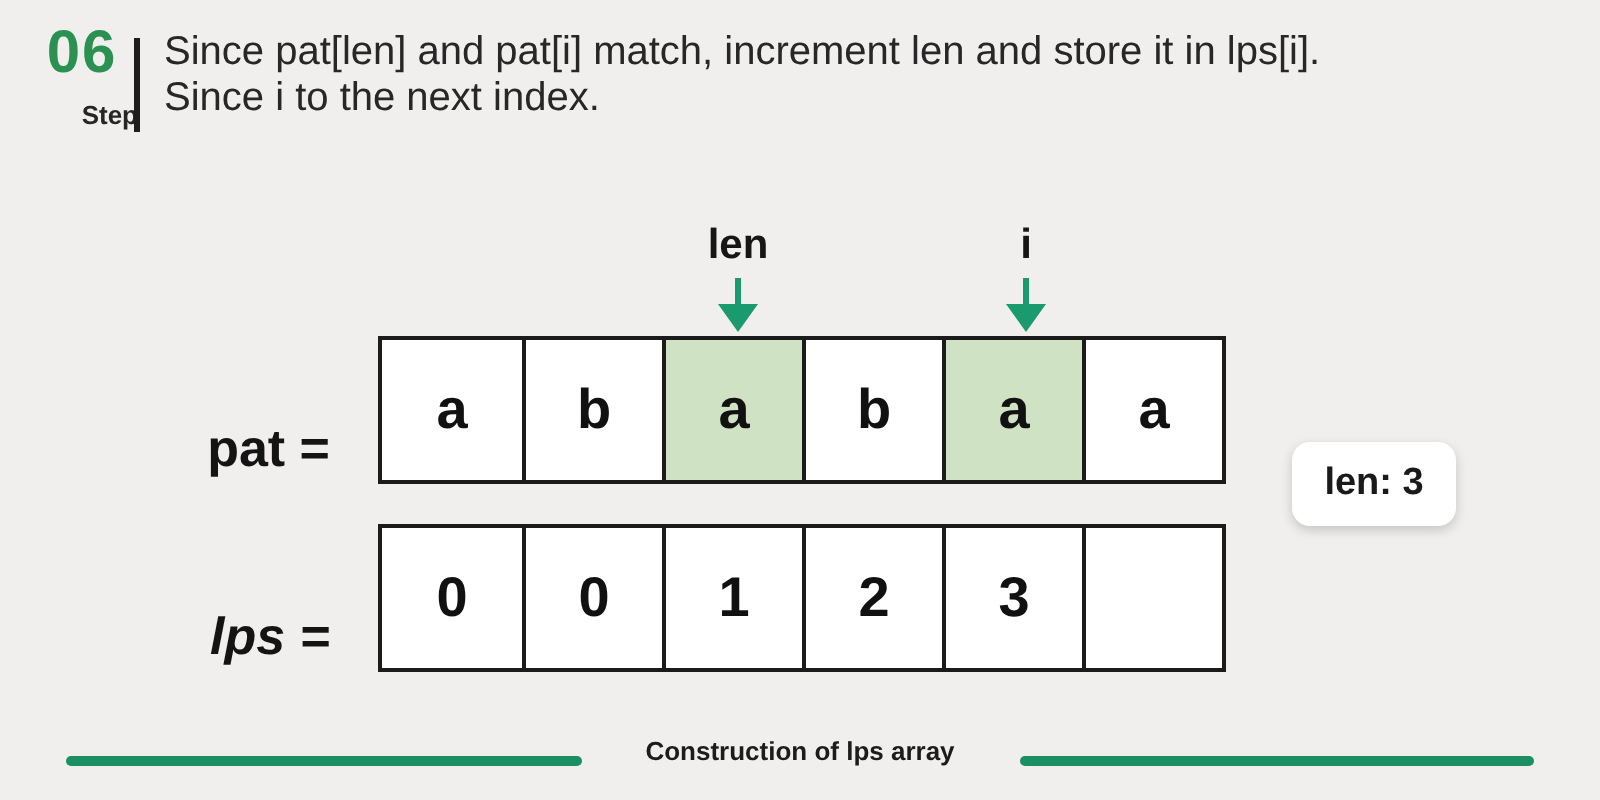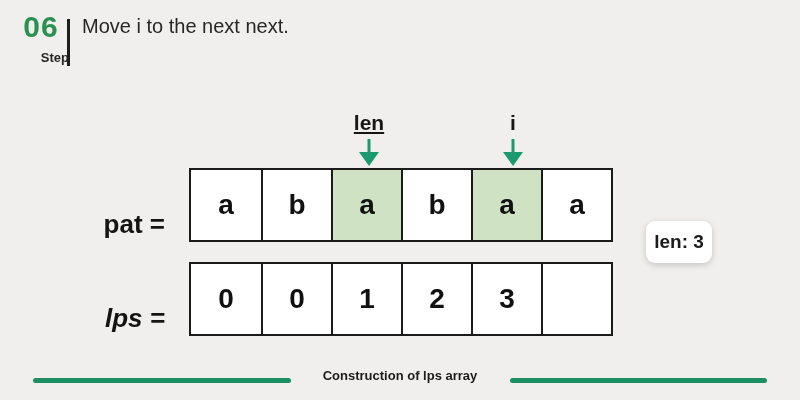--- a/index.html
+++ b/index.html
@@ -38,21 +38,21 @@
   .description{
     left:82px;top:15px;width:660px;
     font-size:20px;line-height:23px;color:#272727;
   }
 
   
   .pointer-label{
     top:111px;width:80px;text-align:center;
     font-size:21px;font-weight:700;color:#161616;
   }
-  .pointer-label.len{left:329px;text-decoration:underline;}
+  .pointer-label.len{left:329px;}
   .pointer-label.i{left:473px;}
   .pointer-arrow{top:139px;width:22px;height:28px;}
   .pointer-arrow.len{left:358px;}
   .pointer-arrow.i{left:502px;}
   .pointer-arrow svg{display:block;}
 
   
   .row-label{
     width:120px;text-align:right;
     font-size:26px;font-weight:700;color:#141414;margin-top:20px;
@@ -70,21 +70,21 @@
     display:flex;align-items:center;justify-content:center;
     font-size:28px;font-weight:700;color:#111;
     border-left:2px solid var(--cell-border,#1b1b1b);
     background:#ffffff;
   }
   .cell:first-child{border-left:none;}
   .cell.highlight{background:var(--cell-highlight,#cfe3c4);}
 
   
   .len-badge{
-    left:646px;top:221px;width:66px;height:42px;
+    left:646px;top:221px;width:82px;height:42px;
     background:#ffffff;border-radius:9px;
     box-shadow:0 2px 6px rgba(0,0,0,0.18);
     display:flex;align-items:center;justify-content:center;
     font-size:19px;font-weight:700;color:#1a1a1a;
   }
 
   
   .footer-line{
     top:378px;height:5px;border-radius:3px;
     background:var(--line-green,#1b8f63);
@@ -96,21 +96,22 @@
     font-size:13px;font-weight:700;color:#1c1c1c;
   }
 </style>
 </head>
 <body>
 
 <div class="abs step-number">06</div>
 <div class="abs step-word">Step</div>
 <div class="abs header-divider"></div>
 <div class="abs description">
-  <div>Move i to the next next.</div>
+  <div>Since pat[len] and pat[i] match, increment len and store it in lps[i].</div>
+  <div>Since i to the next index.</div>
 </div>
 
 <div class="abs pointer-label len">len</div>
 <div class="abs pointer-label i">i</div>
 <div class="abs pointer-arrow len">
   <svg width="22" height="28" viewBox="0 0 22 28">
     <rect x="9.5" y="0" width="3" height="14" fill="#1a9a6e"></rect>
     <polygon points="1,13 21,13 11,27" fill="#1a9a6e"></polygon>
   </svg>
 </div>

